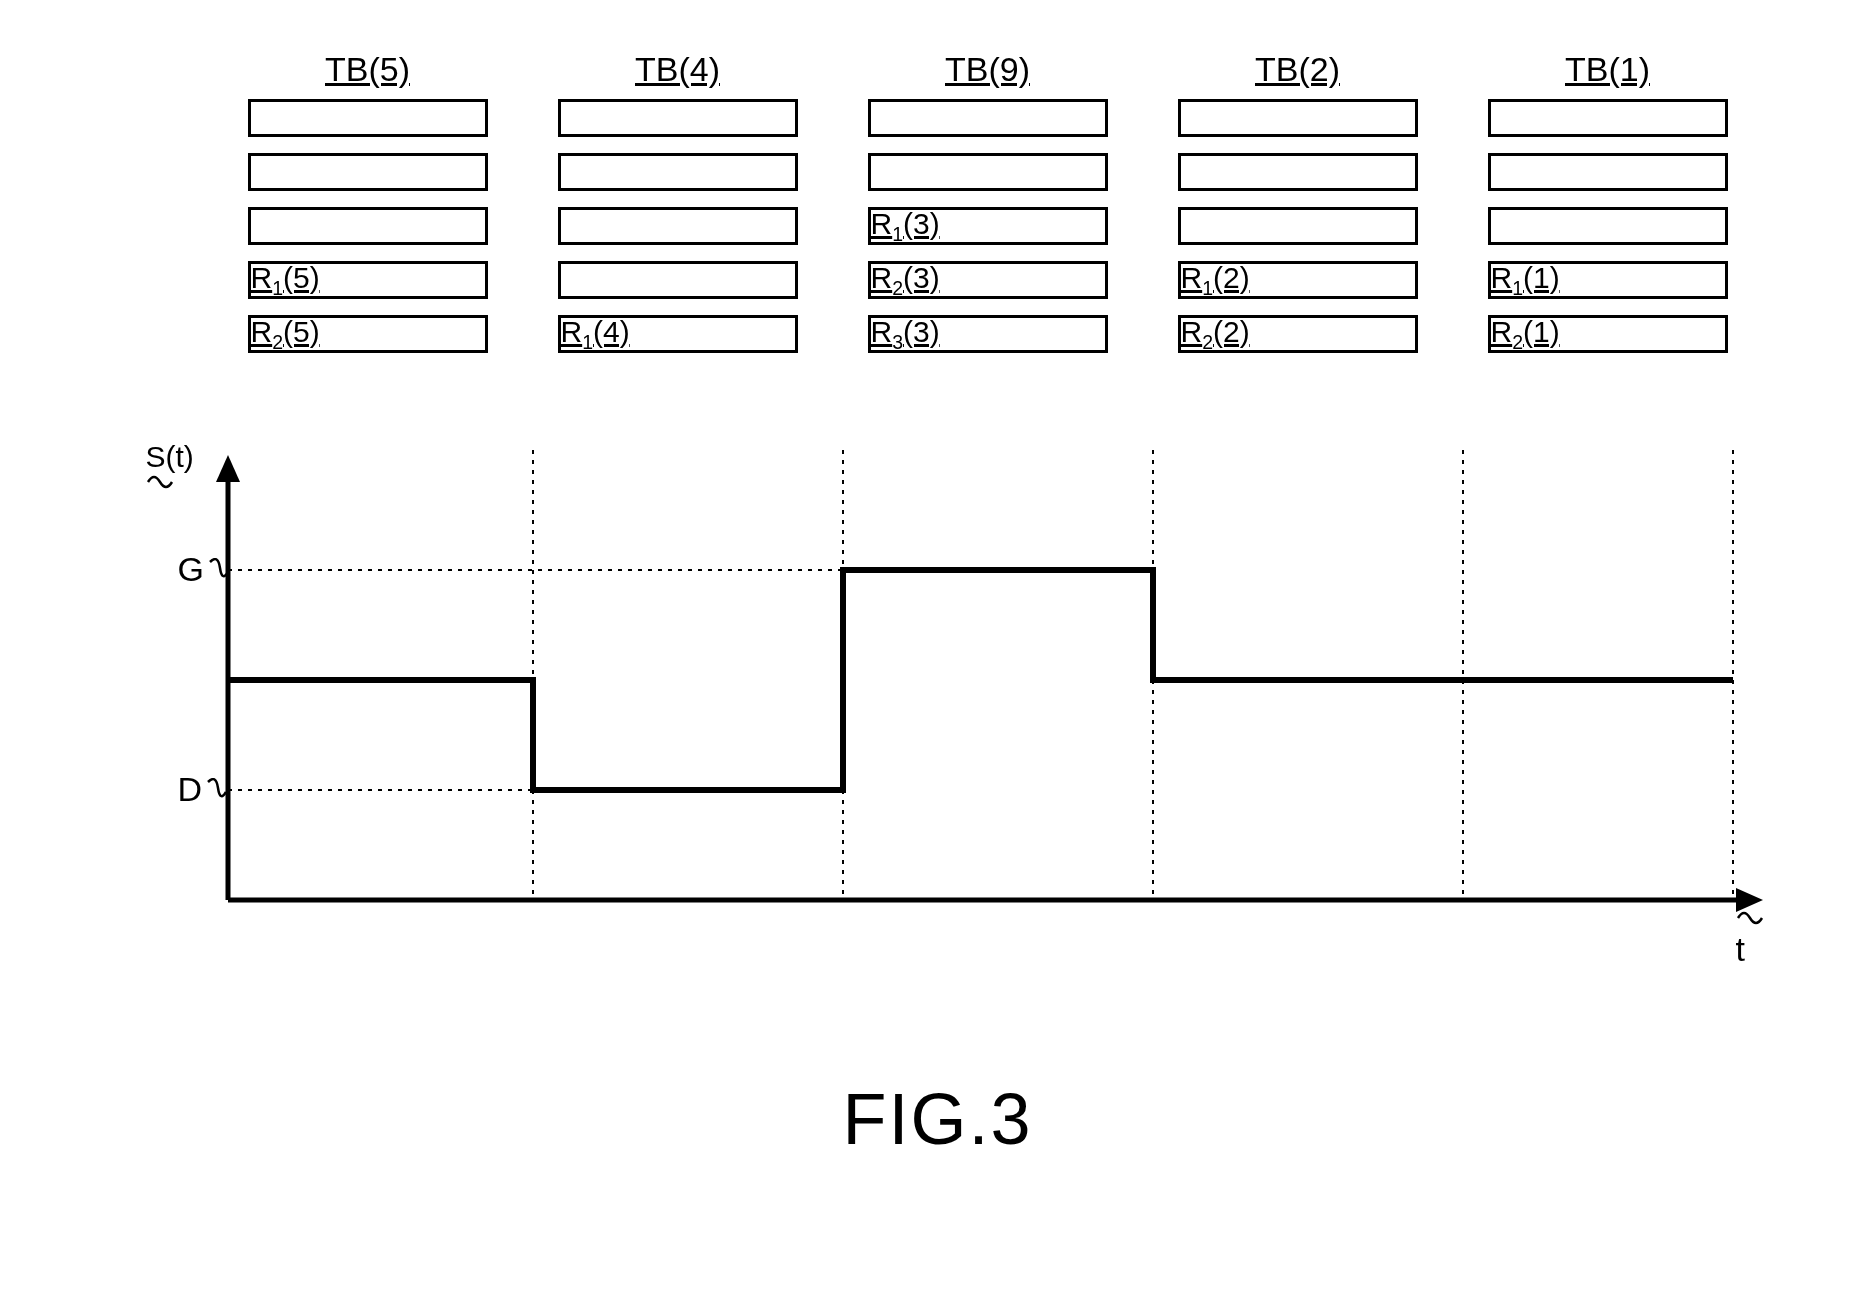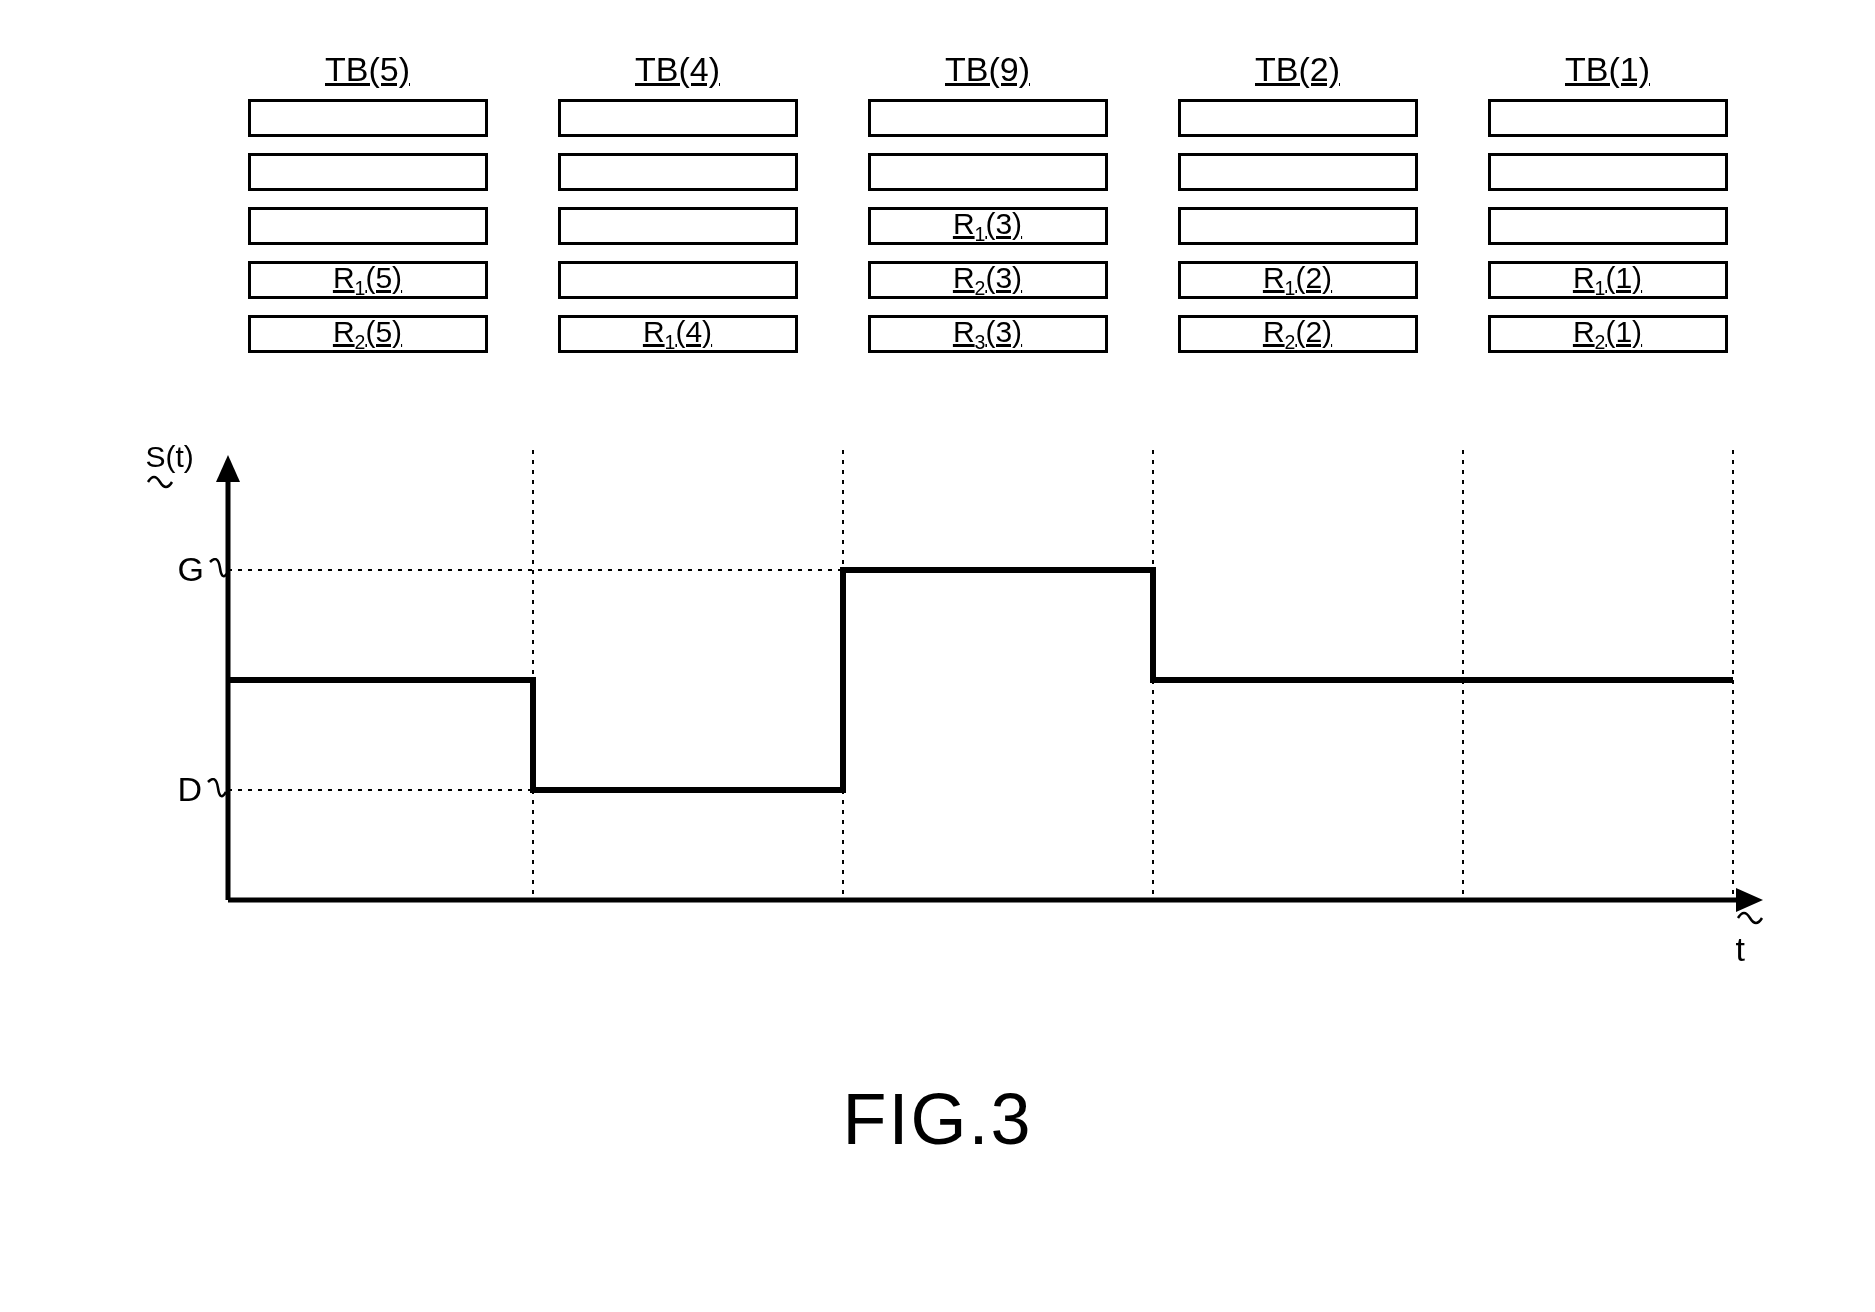--- a/index.html
+++ b/index.html
@@ -34,21 +34,20 @@
     margin-bottom: 10px;
     font-weight: 400;
   }
   .bar {
     width: 240px;
     height: 38px;
     border: 3px solid #000;
     margin-bottom: 16px;
     display: flex;
     align-items: center;
-    justify-content: center;
     font-size: 30px;
     background: #fff;
   }
   .bar span { display: inline-block; }
   .sub { font-size: 0.65em; vertical-align: sub; }
   .axis-area {
     position: absolute;
     left: 100px;
     top: 410px;
     width: 1580px;

